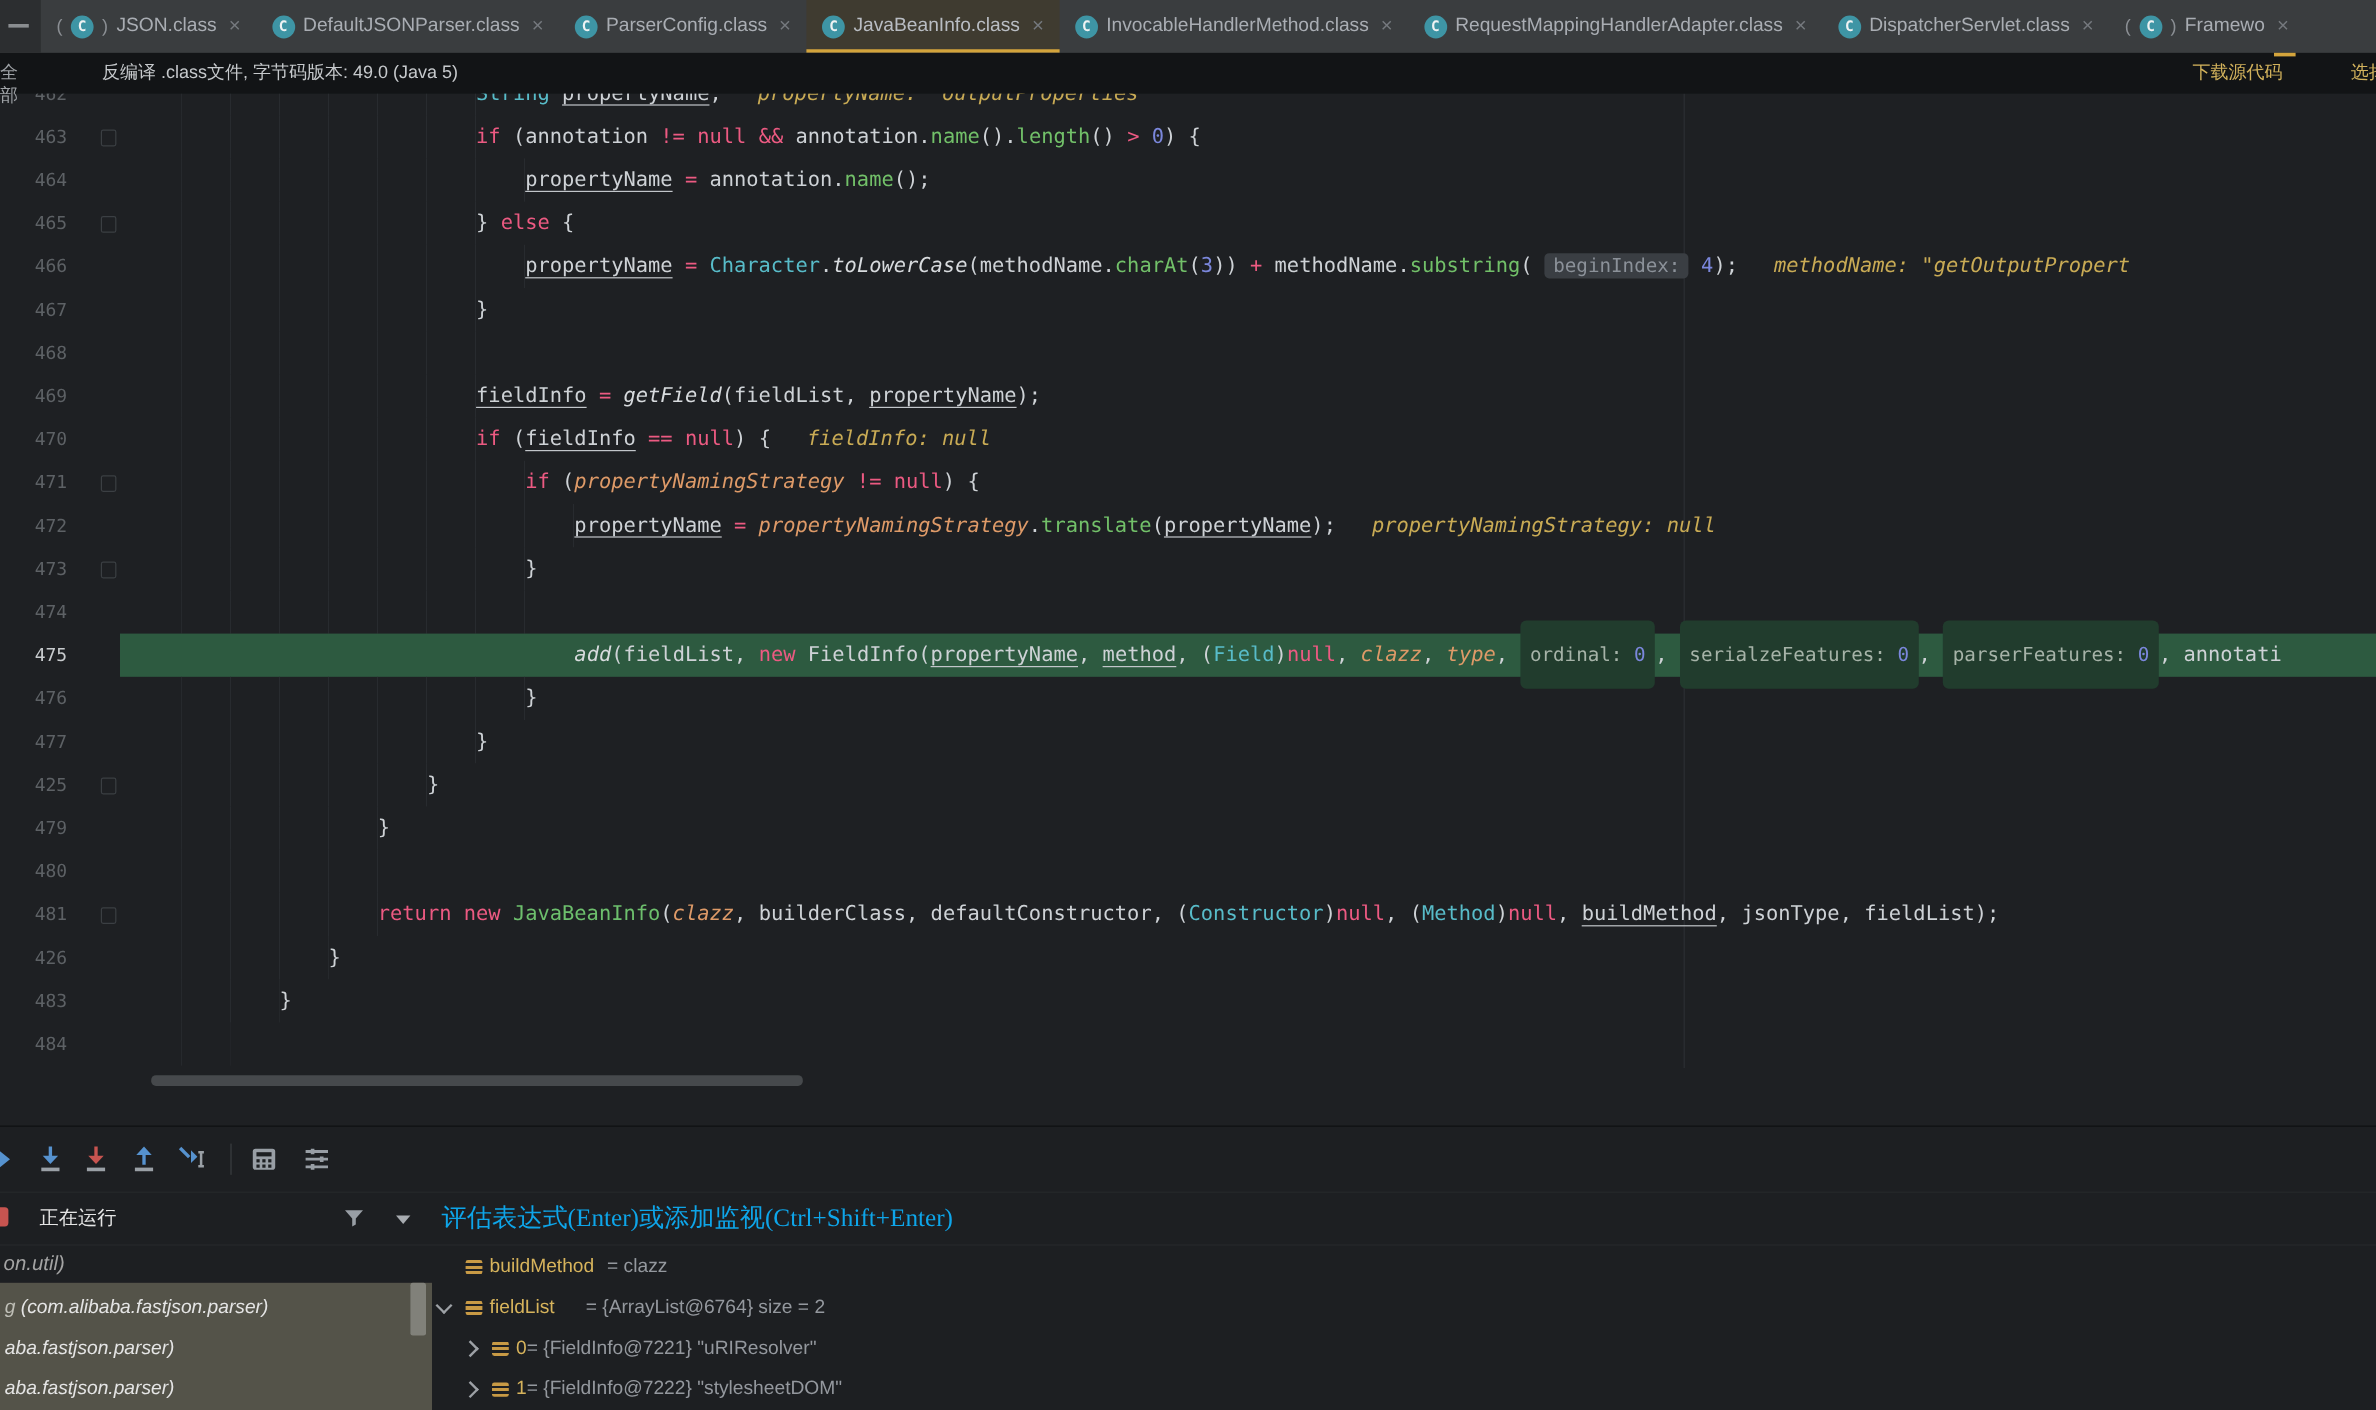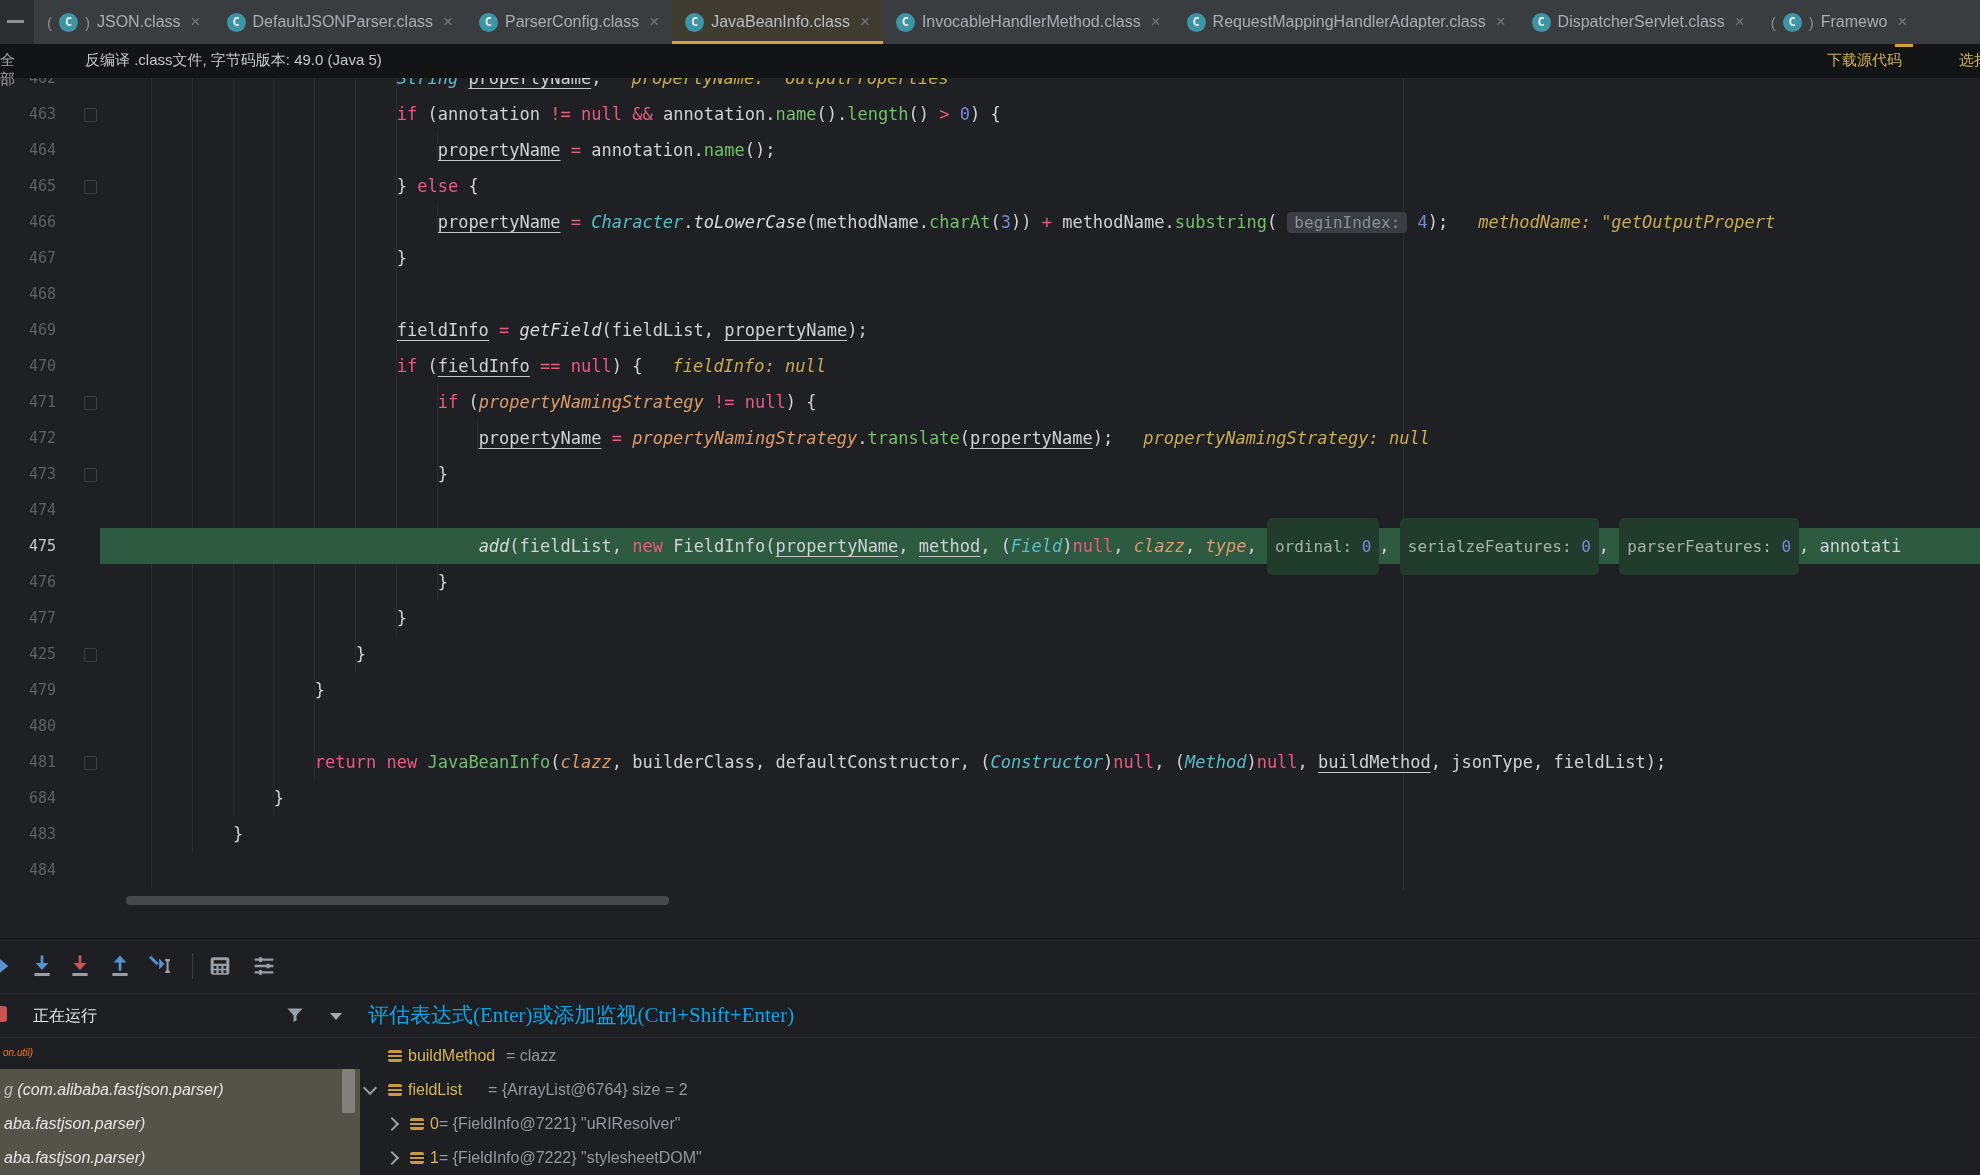--- a/index.html
+++ b/index.html
@@ -38,21 +38,21 @@
   .row.exec .gut{color:#c8cbce}
   .gicon{position:absolute;left:84px;top:12px;width:11px;height:12px;border:1px solid #3b3f43;border-radius:2px}
   .guides{position:absolute;top:0;height:36px;
           background:repeating-linear-gradient(to right,#282b2f 0 1px,rgba(0,0,0,0) 1px 40.8px)}
   .code{display:inline-block}
   .tk-kw{color:#ec5a82}
   .tk-pl{color:#ced2d6}
   .tk-fl{color:#ced2d6;text-decoration:underline;text-decoration-color:#c2c6ca;text-underline-offset:4px}
   .tk-mt{color:#72c069}
   .tk-st{color:#d8dbde;font-style:italic}
-  .tk-cl{color:#58bcc9;font-style:italic}
+  .tk-cl{color:#58bcc9;}
   .tk-pa{color:#de9a68;font-style:italic}
   .tk-nm{color:#7b87dc}
   .tk-cn{color:#6dbf6d}
   .hint{color:#c9ab55;font-style:italic;margin-left:30px}
   .phip{background:#3a3e43;border-radius:4px;padding:1px 7px;color:#8b9199;font-size:16px}
   .vchip{background:#213c2d;border-radius:5px;padding:19px 8px;color:#a6b3a8;font-size:16px}
   .hsb{position:absolute;top:896px;left:126px;width:543px;height:9px;background:#46494c;border-radius:4px}
 
   
   .debug{position:absolute;top:938px;left:0;right:0;bottom:0;background:#1d1f22;border-top:1px solid #101113;z-index:2}
@@ -71,22 +71,22 @@
   .vrow{position:absolute;left:0;right:0;height:34px;line-height:34px;font-size:16px;white-space:nowrap}
   .chev{position:absolute;top:12px;width:8px;height:8px;border-right:2px solid #9da1a6;border-bottom:2px solid #9da1a6}
   .chev.open{transform:rotate(45deg);top:10px}
   .chev.closed{transform:rotate(-45deg)}
   .fld-icon{position:absolute;top:11px;width:14px;height:12px;border-radius:2px;
             background:repeating-linear-gradient(to bottom,#c89a45 0 2.6px,rgba(0,0,0,0) 2.6px 4.7px)}
   .vname{color:#d6b35c}
   .vval{color:#94989e}
 
   .frames{position:absolute;top:96px;left:0;width:360px;bottom:0;overflow:hidden}
-  .frow0{position:absolute;top:2px;left:3px;height:32px;line-height:32px;color:#f97316;
-         font-style:italic;font-size:10px;white-space:nowrap}
+  .frow0{position:absolute;top:2px;left:3px;height:32px;line-height:32px;color:#a3a3a3;
+         font-style:italic;font-size:17px;white-space:nowrap}
   .fblock{position:absolute;top:34px;left:0;right:0;bottom:-4px;background:#545349}
   .frow{position:absolute;left:4px;height:34px;line-height:34px;font-style:italic;font-size:16px;white-space:nowrap}
   .fpre{color:#bfbfb7}
   .fpkg{color:#e5e5e5}
   .fthumb{position:absolute;right:5px;top:0px;width:13px;height:44px;background:#81817a;border-radius:2px}
 </style>
 </head>
 <body>
 
 <div class="editor">
@@ -105,21 +105,21 @@
       <div class="row" style="top: 420px;"><span class="gut">472</span><div class="guides" style="left: 150.96px; width: 327.68px;"></div><span class="code" style="padding-left: 478.64px;"><span class="tk-fl">propertyName</span><span class="tk-kw"> = </span><span class="tk-pa">propertyNamingStrategy</span><span class="tk-pl">.</span><span class="tk-mt">translate</span><span class="tk-pl">(</span><span class="tk-fl">propertyName</span><span class="tk-pl">);</span><span class="hint">propertyNamingStrategy: null</span></span></div>
       <div class="row" style="top: 456px;"><span class="gut">473</span><span class="gicon"></span><div class="guides" style="left: 150.96px; width: 286.72px;"></div><span class="code" style="padding-left: 437.68px;"><span class="tk-pl">}</span></span></div>
       <div class="row" style="top: 492px;"><span class="gut">474</span><div class="guides" style="left: 150.96px; width: 286.72px;"></div><span class="code" style="padding-left: 437.68px;"></span></div>
       <div class="row exec" style="top: 528px;"><span class="gut">475</span><span class="code" style="padding-left: 478.64px;"><span class="tk-st">add</span><span class="tk-pl">(</span><span class="tk-pl">fieldList</span><span class="tk-pl">, </span><span class="tk-kw">new</span><span class="tk-pl"> FieldInfo(</span><span class="tk-fl">propertyName</span><span class="tk-pl">, </span><span class="tk-fl">method</span><span class="tk-pl">, (</span><span class="tk-cl">Field</span><span class="tk-pl">)</span><span class="tk-kw">null</span><span class="tk-pl">, </span><span class="tk-pa">clazz</span><span class="tk-pl">, </span><span class="tk-pa">type</span><span class="tk-pl">, </span><span class="vchip"><span>ordinal: </span><span class="tk-nm">0</span></span><span class="tk-pl">, </span><span class="vchip"><span>serialzeFeatures: </span><span class="tk-nm">0</span></span><span class="tk-pl">, </span><span class="vchip"><span>parserFeatures: </span><span class="tk-nm">0</span></span><span class="tk-pl">, </span><span class="tk-pl">annotati</span></span></div>
       <div class="row" style="top: 564px;"><span class="gut">476</span><div class="guides" style="left: 150.96px; width: 286.72px;"></div><span class="code" style="padding-left: 437.68px;"><span class="tk-pl">}</span></span></div>
       <div class="row" style="top: 600px;"><span class="gut">477</span><div class="guides" style="left: 150.96px; width: 245.76px;"></div><span class="code" style="padding-left: 396.72px;"><span class="tk-pl">}</span></span></div>
       <div class="row" style="top: 636px;"><span class="gut">425</span><span class="gicon"></span><div class="guides" style="left: 150.96px; width: 204.8px;"></div><span class="code" style="padding-left: 355.76px;"><span class="tk-pl">}</span></span></div>
       <div class="row" style="top: 672px;"><span class="gut">479</span><div class="guides" style="left: 150.96px; width: 163.84px;"></div><span class="code" style="padding-left: 314.8px;"><span class="tk-pl">}</span></span></div>
       <div class="row" style="top: 708px;"><span class="gut">480</span><div class="guides" style="left: 150.96px; width: 163.84px;"></div><span class="code" style="padding-left: 314.8px;"></span></div>
       <div class="row" style="top: 744px;"><span class="gut">481</span><span class="gicon"></span><div class="guides" style="left: 150.96px; width: 163.84px;"></div><span class="code" style="padding-left: 314.8px;"><span class="tk-kw">return</span><span class="tk-pl"> </span><span class="tk-kw">new</span><span class="tk-pl"> </span><span class="tk-cn">JavaBeanInfo</span><span class="tk-pl">(</span><span class="tk-pa">clazz</span><span class="tk-pl">, </span><span class="tk-pl">builderClass</span><span class="tk-pl">, </span><span class="tk-pl">defaultConstructor</span><span class="tk-pl">, (</span><span class="tk-cl">Constructor</span><span class="tk-pl">)</span><span class="tk-kw">null</span><span class="tk-pl">, (</span><span class="tk-cl">Method</span><span class="tk-pl">)</span><span class="tk-kw">null</span><span class="tk-pl">, </span><span class="tk-fl">buildMethod</span><span class="tk-pl">, </span><span class="tk-pl">jsonType</span><span class="tk-pl">, </span><span class="tk-pl">fieldList</span><span class="tk-pl">);</span></span></div>
-      <div class="row" style="top: 780px;"><span class="gut">684</span><div class="guides" style="left: 150.96px; width: 122.88px;"></div><span class="code" style="padding-left: 273.84px;"><span class="tk-pl">}</span></span></div>
+      <div class="row" style="top: 780px;"><span class="gut">426</span><div class="guides" style="left: 150.96px; width: 122.88px;"></div><span class="code" style="padding-left: 273.84px;"><span class="tk-pl">}</span></span></div>
       <div class="row" style="top: 816px;"><span class="gut">483</span><div class="guides" style="left: 150.96px; width: 81.92px;"></div><span class="code" style="padding-left: 232.88px;"><span class="tk-pl">}</span></span></div>
       <div class="row" style="top: 852px;"><span class="gut">484</span><div class="guides" style="left: 150.96px; width: 40.96px;"></div><span class="code" style="padding-left: 191.92px;"></span></div>
     </div>
   <div class="hsb"></div>
 </div>
 
 <div class="tabbar" id="tab-strip">
     <div class="tab">
       <span class="paren">(</span>
       <span class="cicon">C</span>

